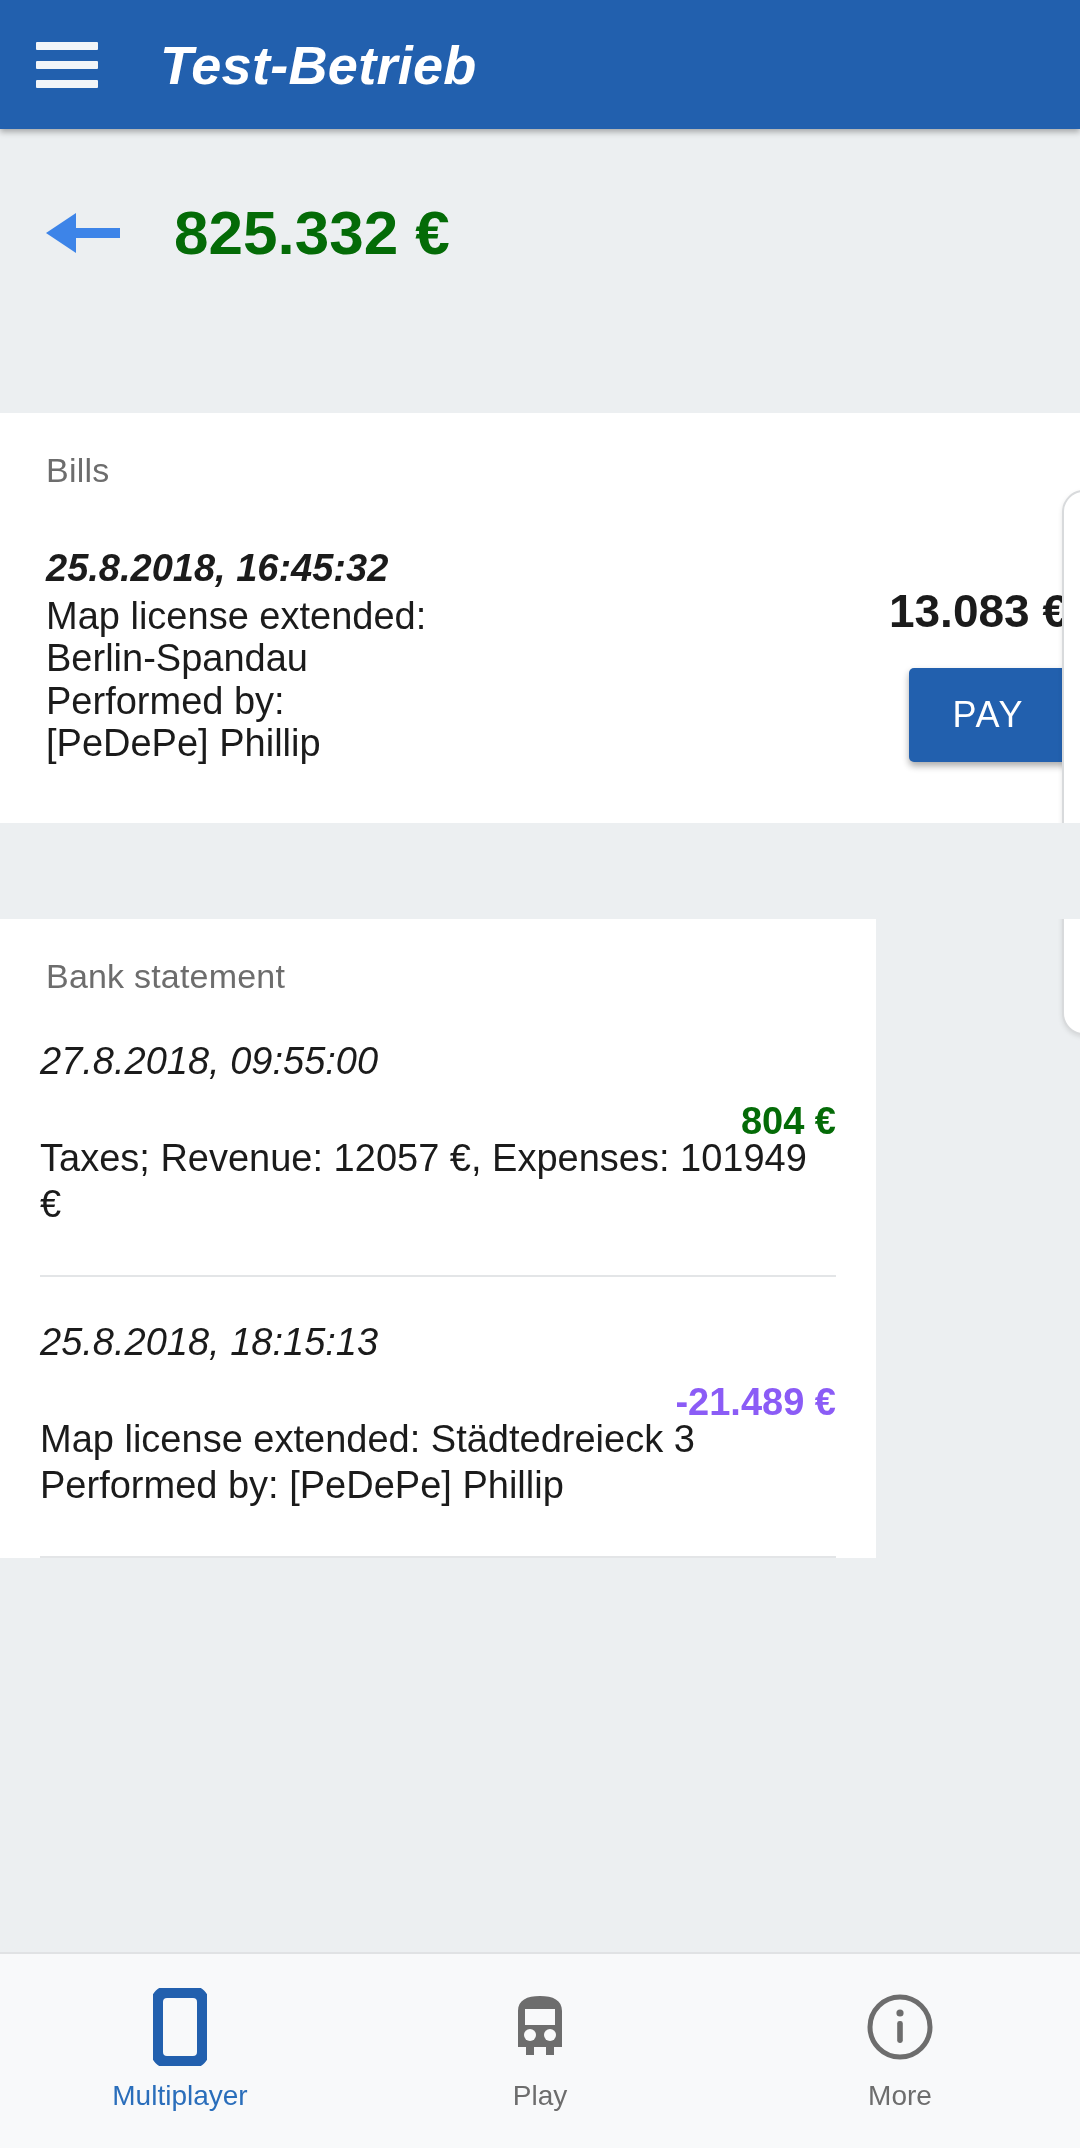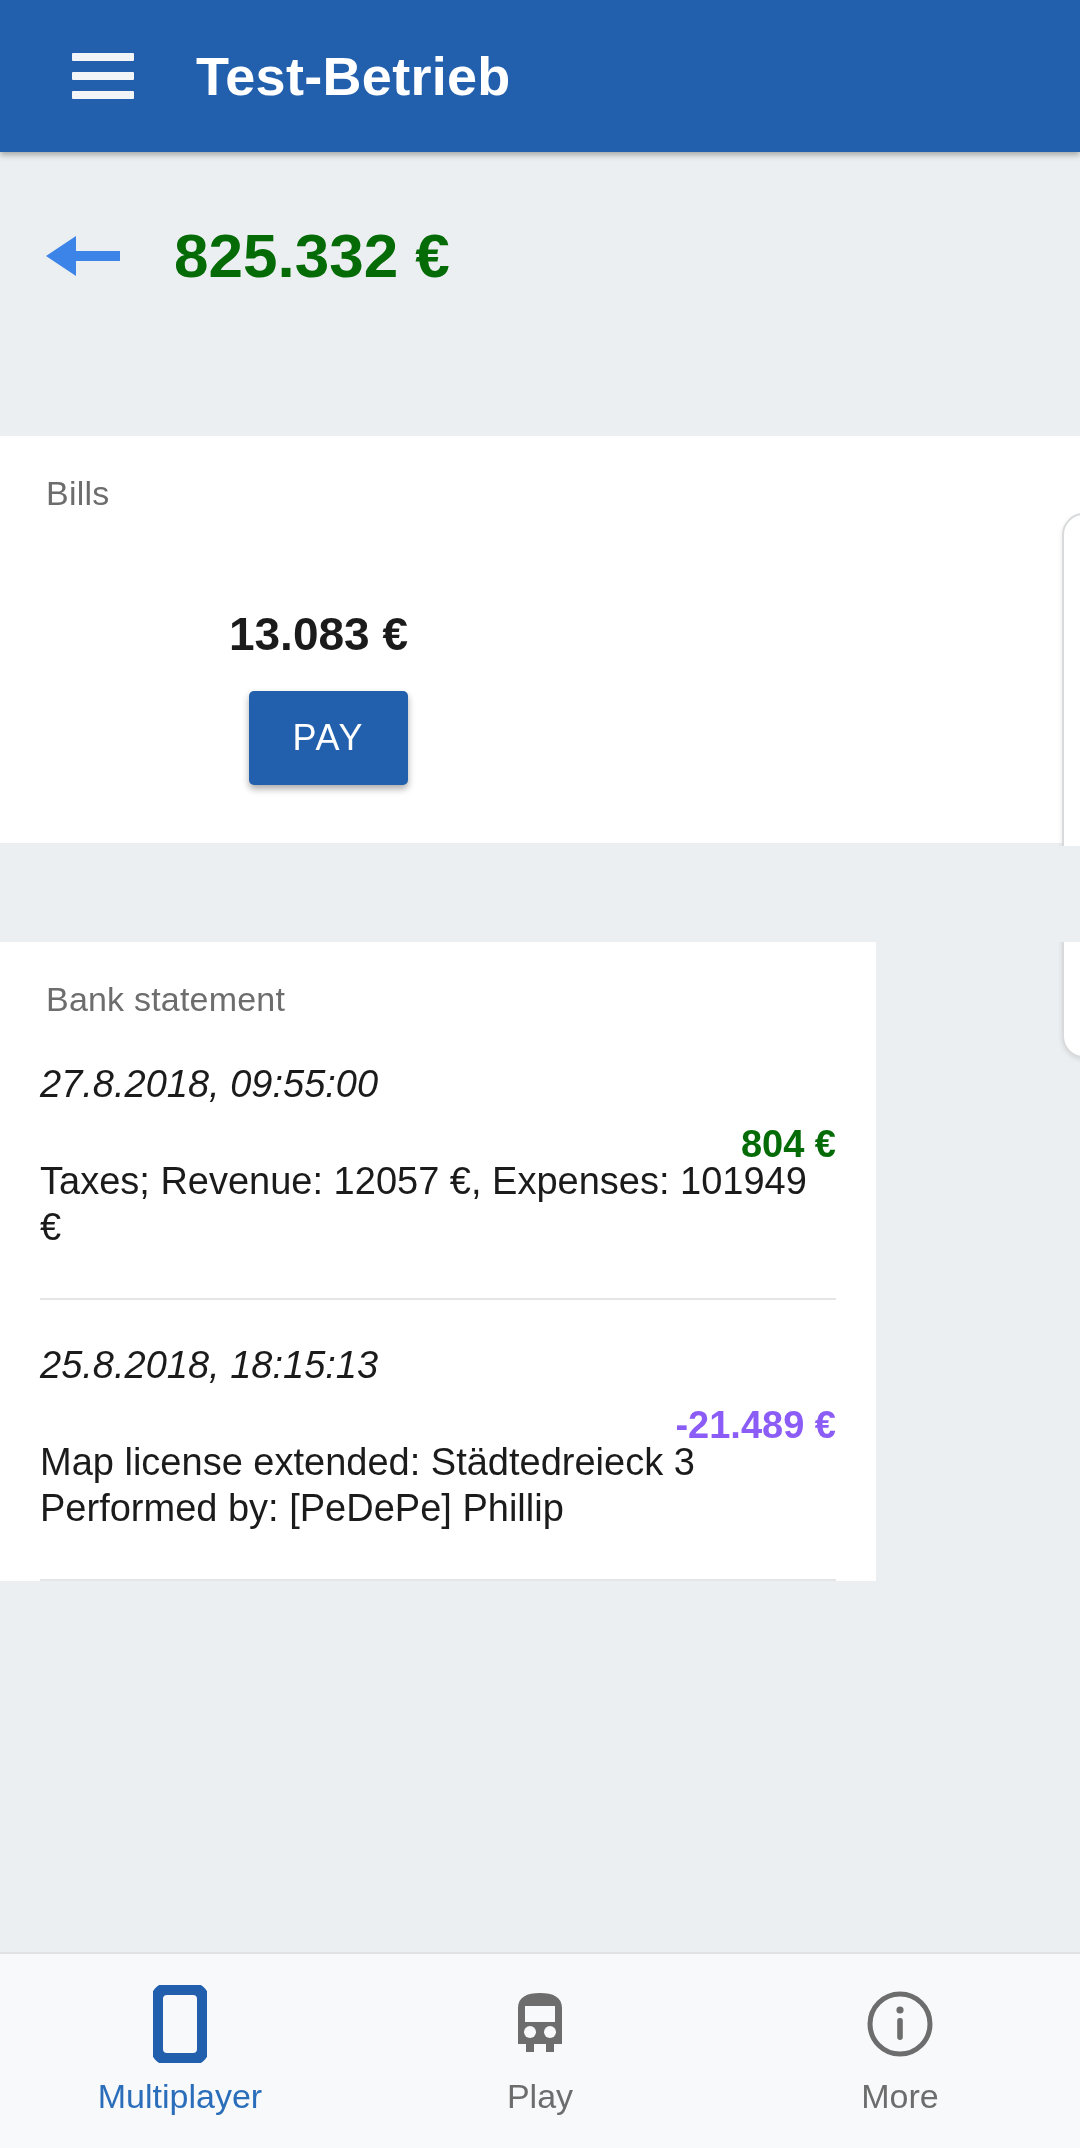--- a/index.html
+++ b/index.html
@@ -16,29 +16,30 @@
     position: relative;
     width: 1080px;
     height: 2148px;
     background: #eceff1;
     display: flex;
     flex-direction: column;
   }
 
   
   .appbar {
-    height: 152px;
+    height: 129px;
     background: #2260ae;
     display: flex;
     align-items: center;
-    padding-left: 72px;
+    padding-left: 36px;
     flex: 0 0 auto;
     box-shadow: 0 3px 6px rgba(0,0,0,0.30);
     position: relative;
     z-index: 6;
+    font-style: italic;
   }
   .hamburger {
     width: 62px;
     height: 46px;
     display: flex;
     flex-direction: column;
     justify-content: space-between;
     cursor: pointer;
   }
   .hamburger span {
@@ -268,21 +269,21 @@
     cursor: pointer;
   }
   .nav-icon {
     height: 74px;
     display: flex;
     align-items: center;
     justify-content: center;
   }
   .nav-label {
     margin-top: 16px;
-    font-size: 34px;
+    font-size: 28px;
   }
   .nav-item.active .nav-label { color: #2a6ebb; }
   .nav-item .nav-label { color: #6d6d6d; }
 </style>
 </head>
 <body>
 
 <div class="screen">
 
   <div class="appbar">
@@ -301,20 +302,27 @@
     </div>
     <div class="balance-amount">825.332 €</div>
   </div>
 
   <div class="body-scroll">
 
     <div class="bills-block">
       <div class="section-label">Bills</div>
 
       <div class="bill-card">
+        <div class="bill-left">
+          <div class="bill-date">25.8.2018, 16:45:32</div>
+          <div class="bill-desc">Map license extended:
+Berlin-Spandau
+Performed by:
+[PeDePe] Phillip</div>
+        </div>
         <div class="bill-right">
           <div class="bill-amount">13.083 €</div>
           <button class="pay-button">PAY</button>
         </div>
         <div class="bill-card-peek"></div>
       </div>
     </div>
 
     <div class="gap" id="gap-top" style="top:0;height:78px;"></div>
     <div class="gap" id="gap-mid" style="top: 488px; height: 96px;"></div>

